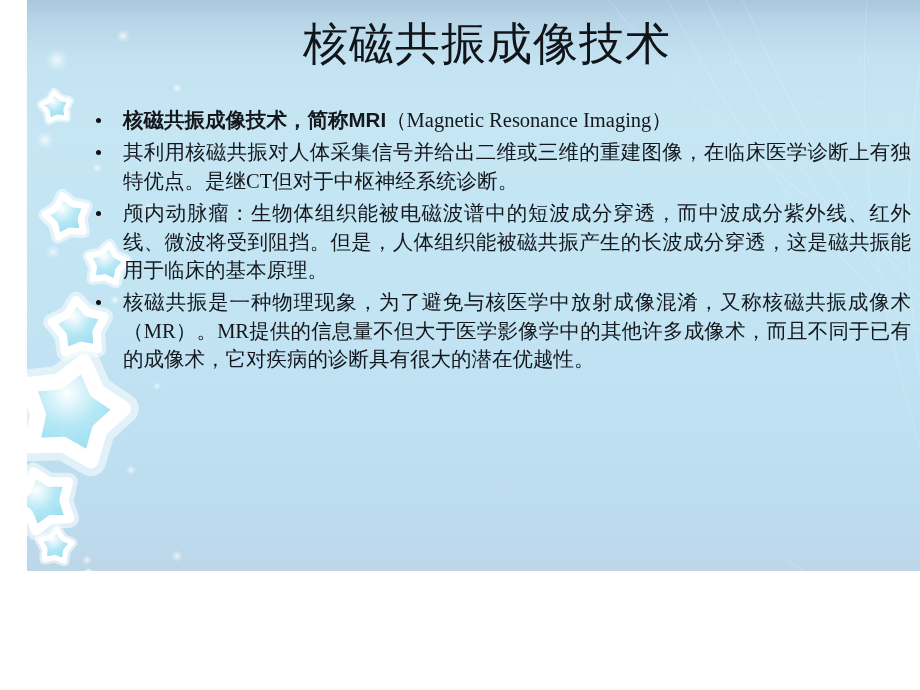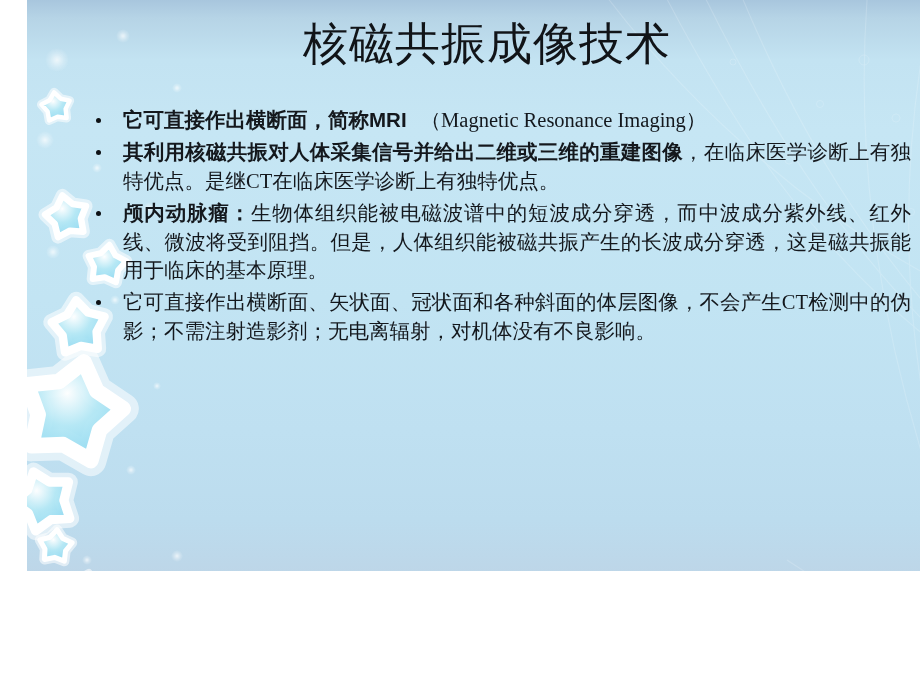--- a/index.html
+++ b/index.html
@@ -79,30 +79,29 @@
     position: absolute;
     left: 11px;
     top: 12px;
     width: 5px;
     height: 5px;
     border-radius: 50%;
     background: #0d1115;
   }
   .bullet .b {
     font-family: "Liberation Sans", "DejaVu Sans", sans-serif;
-    font-weight: bold;
+    font-weight: normal;
   }
   .bullet.all-bold {
     font-family: "Liberation Sans", "DejaVu Sans", sans-serif;
     font-weight: bold;
   }
   .bullet.all-bold .n {
     font-family: "Liberation Serif", "DejaVu Serif", serif;
     font-weight: normal;
-    padding-left: 14px;
   }
 </style>
 </head>
 <body>
 
 <div id="slide">
 
   <svg class="bg-layer arcs" width="920" height="690" viewBox="0 0 920 690">
     <g fill="none" stroke="#ffffff" stroke-width="1.1" opacity=".55">
       <path d="M620,-40 C700,120 790,260 930,360"></path>
@@ -301,19 +300,19 @@
           </radialGradient>
         </defs>
         <polygon points="23.11,10.35 29.71,16.72 38.68,18.62 34.65,26.87 35.62,35.99 26.54,34.71 18.16,38.44 16.57,29.41 10.43,22.60 18.53,18.29" fill="none" stroke="#ffffff" stroke-width="9" stroke-linejoin="round" opacity="0.55"></polygon>
         <polygon points="23.11,10.35 29.71,16.72 38.68,18.62 34.65,26.87 35.62,35.99 26.54,34.71 18.16,38.44 16.57,29.41 10.43,22.60 18.53,18.29" fill="url(#g_startop1)" stroke="#ffffff" stroke-width="4.5" stroke-linejoin="round"></polygon>
       </svg>
     </div>
 
   <div id="title">核磁共振成像技术</div>
 
   <div id="body">
-      <p class="bullet all-bold"><span class="">它可直接作出横断面，简称</span><span class="">MRI</span><span class="n">（Magnetic Resonance Imaging）</span></p>
-      <p class="bullet"><span class="b">其利用核磁共振对人体采集信号并给出二维或三维的重建图像</span><span class="">，在临床医学诊断上有独特优点。是继</span><span class="">CT</span><span class="">在临床医学诊断上有独特优点。</span></p>
+      <p class="bullet all-bold"><span class="">核磁共振成像技术，简称</span><span class="">MRI</span><span class="n">（Magnetic Resonance Imaging）</span></p>
+      <p class="bullet"><span class="b">其利用核磁共振对人体采集信号并给出二维或三维的重建图像</span><span class="">，在临床医学诊断上有独特优点。是继</span><span class="">CT</span><span class="">但对于中枢神经系统诊断。</span></p>
       <p class="bullet"><span class="b">颅内动脉瘤：</span><span class="">生物体组织能被电磁波谱中的短波成分穿透，而中波成分紫外线、红外线、微波将受到阻挡。但是，人体组织能被磁共振产生的长波成分穿透，这是磁共振能用于临床的基本原理。</span></p>
-      <p class="bullet"><span class="">它可直接作出横断面、矢状面、冠状面和各种斜面的体层图像，不会产生CT检测中的伪影；不需注射造影剂；无电离辐射，对机体没有不良影响。</span></p>
+      <p class="bullet"><span class="">核磁共振是一种物理现象，为了避免与核医学中放射成像混淆，又称核磁共振成像术（MR）。MR提供的信息量不但大于医学影像学中的其他许多成像术，而且不同于已有的成像术，它对疾病的诊断具有很大的潜在优越性。</span></p>
     </div>
 
 </div>
 
 </body></html>

